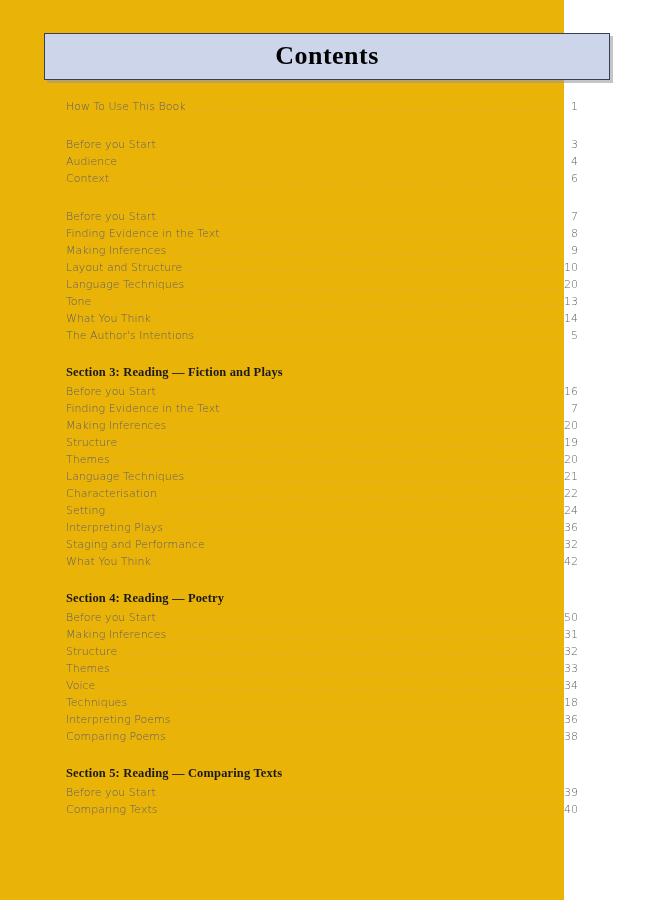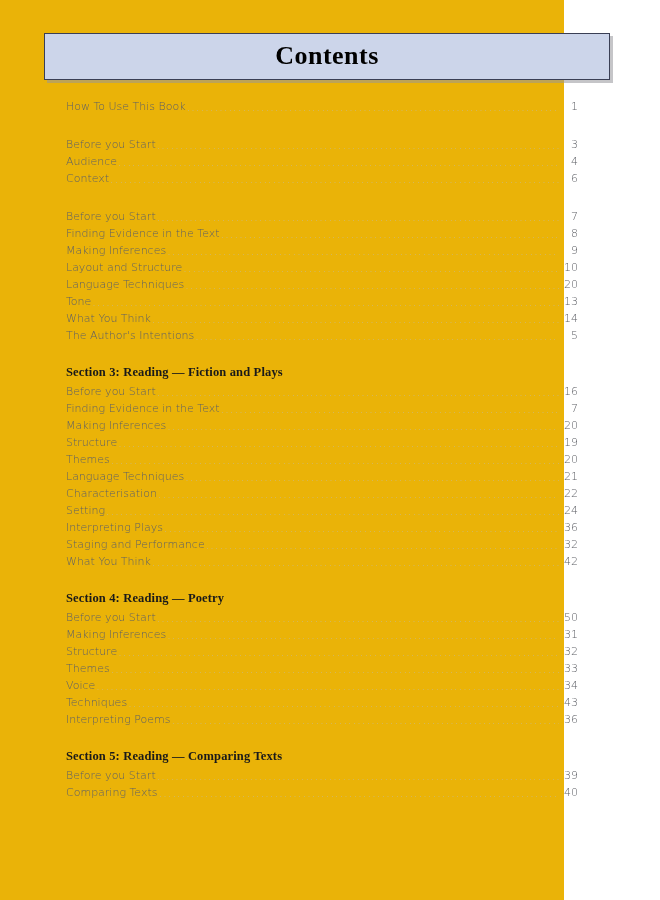--- a/index.html
+++ b/index.html
@@ -274,26 +274,31 @@
             <span class="entry-page">33</span>
           </div>
           <div class="entry">
             <span class="entry-label">Voice</span>
             <span class="entry-leader"></span>
             <span class="entry-page">34</span>
           </div>
           <div class="entry">
             <span class="entry-label">Techniques</span>
             <span class="entry-leader"></span>
-            <span class="entry-page">43</span>
+            <span class="entry-page">18</span>
           </div>
           <div class="entry">
             <span class="entry-label">Interpreting Poems</span>
             <span class="entry-leader"></span>
             <span class="entry-page">36</span>
+          </div>
+          <div class="entry">
+            <span class="entry-label">Comparing Poems</span>
+            <span class="entry-leader"></span>
+            <span class="entry-page">38</span>
           </div>
         </div>
         <div class="section gap">
           <div class="section-heading">Section 5: Reading — Comparing Texts</div>
           <div class="entry">
             <span class="entry-label">Before you Start</span>
             <span class="entry-leader"></span>
             <span class="entry-page">39</span>
           </div>
           <div class="entry">

